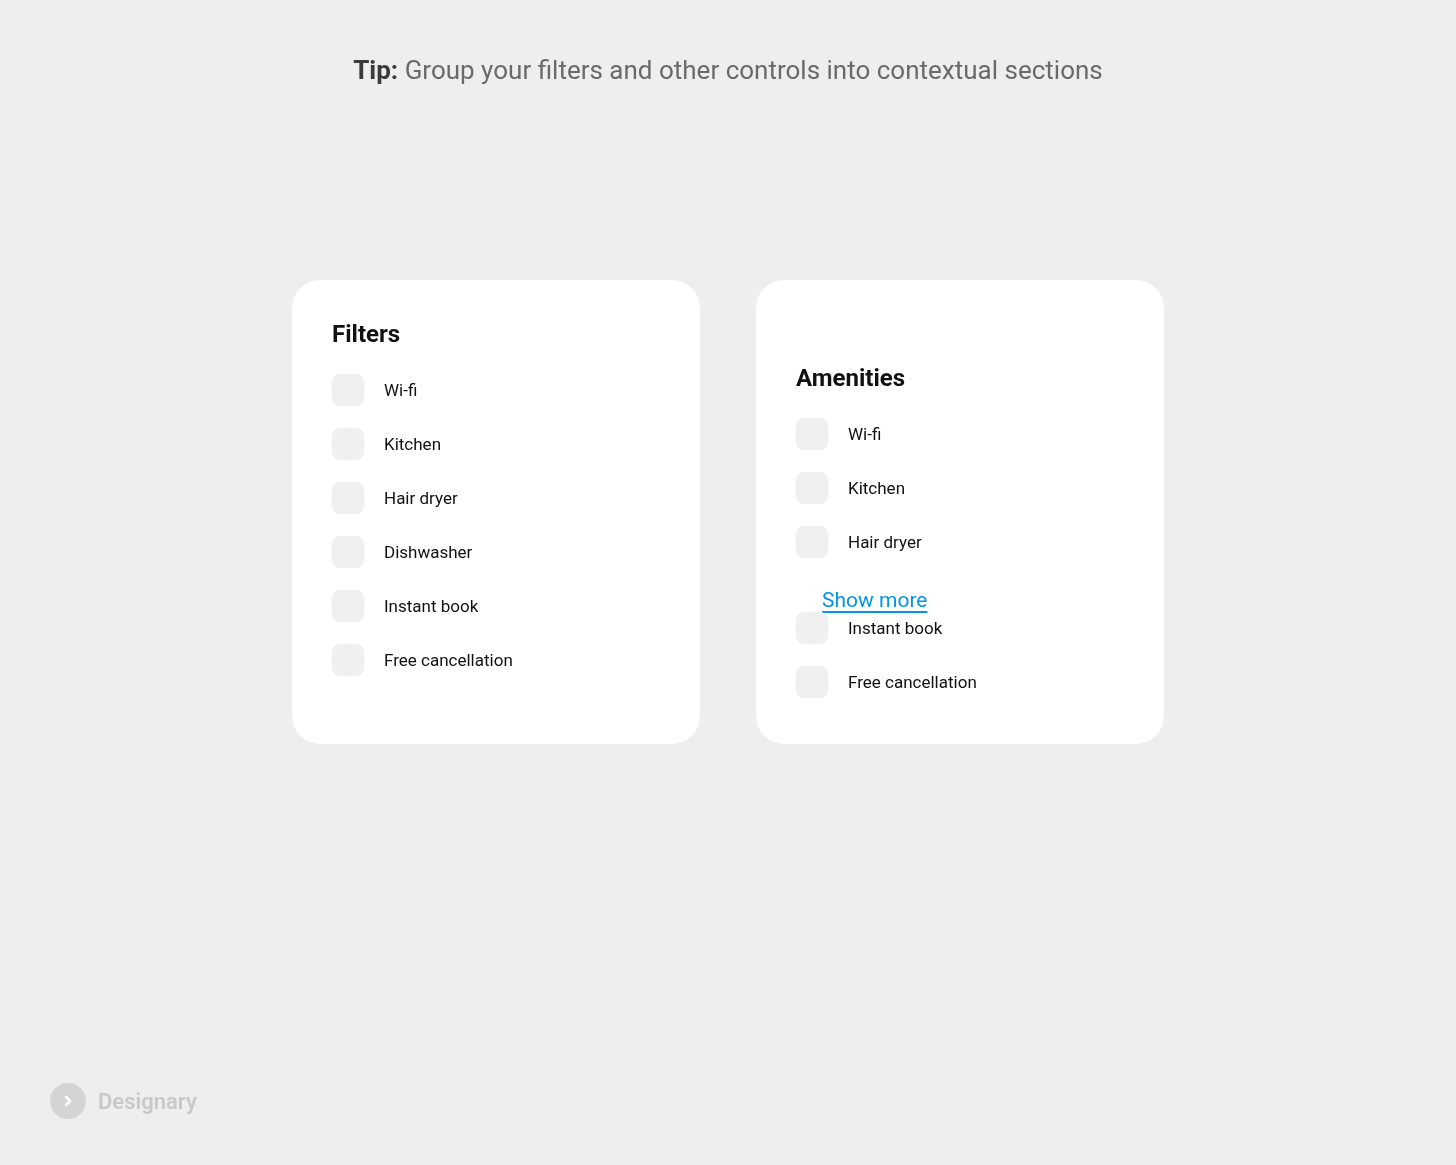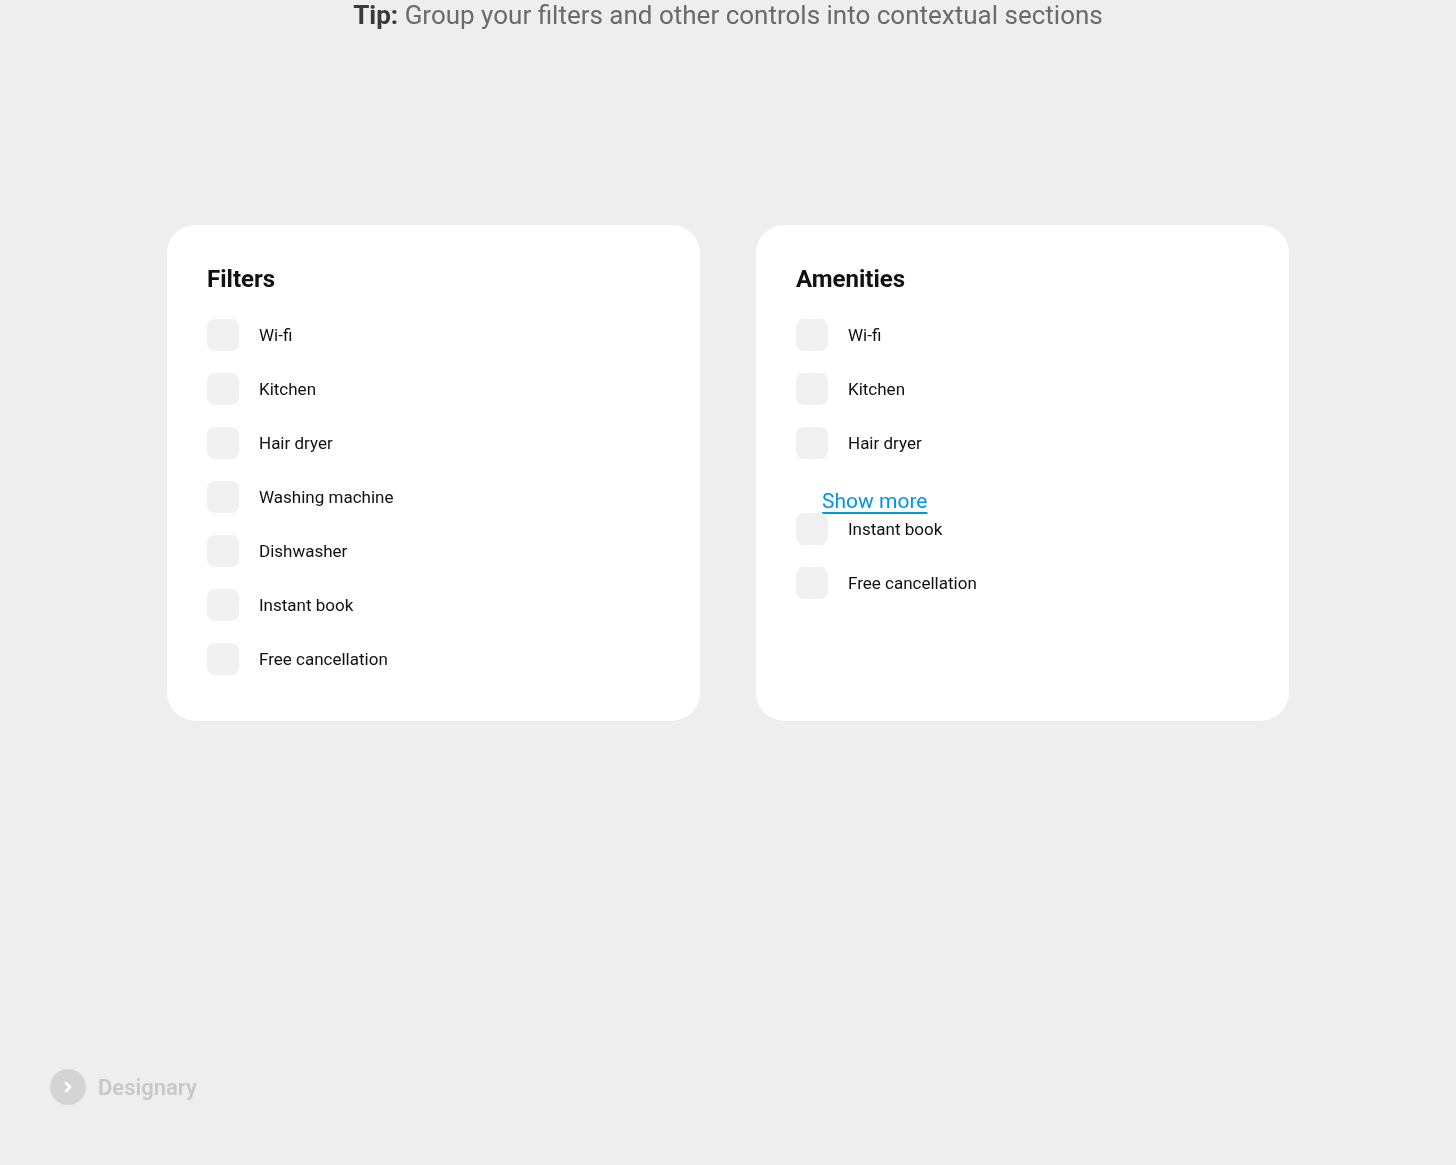--- a/index.html
+++ b/index.html
@@ -9,51 +9,53 @@
     }
     body {
       font-family: -apple-system, BlinkMacSystemFont, "Segoe UI", Roboto, Helvetica, Arial, sans-serif;
       background: #eeeeee;
       width: 1456px;
       height: 1165px;
       position: relative;
     }
     .tip-header {
       text-align: center;
+      padding-top: 55px;
       font-size: 26px;
       color: #6a6a6a;
     }
     .tip-header .tip-bold {
       font-weight: 700;
       color: #3a3a3a;
     }
     .cards-row {
       display: flex;
       justify-content: center;
       gap: 56px;
       margin-top: 195px;
     }
     .card {
       background: #ffffff;
       border-radius: 28px;
-      width: 533px;
+      width: 408px;
       padding: 40px 40px 46px 40px;
       box-shadow: 0 1px 2px rgba(0,0,0,0.02);
     }
     .card-title {
       font-size: 24px;
       font-weight: 700;
       color: #111;
       margin-bottom: 26px;
     }
     .section-title {
       font-size: 24px;
       font-weight: 700;
       color: #111;
       margin-bottom: 26px;
+      margin-top: 44px;
     }
     .section-title.spaced {
       margin-top: 36px;
     }
     .checkbox-row {
       display: flex;
       align-items: center;
       gap: 20px;
       margin-bottom: 22px;
     }
@@ -77,21 +79,21 @@
       color: #0095e5;
       text-decoration: underline;
       text-underline-offset: 4px;
       cursor: pointer;
       display: inline-block;
       margin-top: 8px;
       margin-left: 26px;
     }
     .brand {
       position: absolute;
-      bottom: 60px;
+      bottom: 46px;
       left: 50px;
       display: flex;
       align-items: center;
       gap: 12px;
     }
     .brand-icon {
       width: 36px;
       height: 36px;
       border-radius: 50%;
       background: #d4d4d4;
@@ -126,24 +128,20 @@
       <div class="checkbox"></div>
       <div class="checkbox-label">Wi-fi</div>
     </div>
     <div class="checkbox-row">
       <div class="checkbox"></div>
       <div class="checkbox-label">Kitchen</div>
     </div>
     <div class="checkbox-row">
       <div class="checkbox"></div>
       <div class="checkbox-label">Hair dryer</div>
-    </div>
-    <div class="checkbox-row">
-      <div class="checkbox"></div>
-      <div class="checkbox-label">Washing machine</div>
     </div>
     <div class="checkbox-row">
       <div class="checkbox"></div>
       <div class="checkbox-label">Dishwasher</div>
     </div>
     <div class="checkbox-row">
       <div class="checkbox"></div>
       <div class="checkbox-label">Instant book</div>
     </div>
     <div class="checkbox-row">

